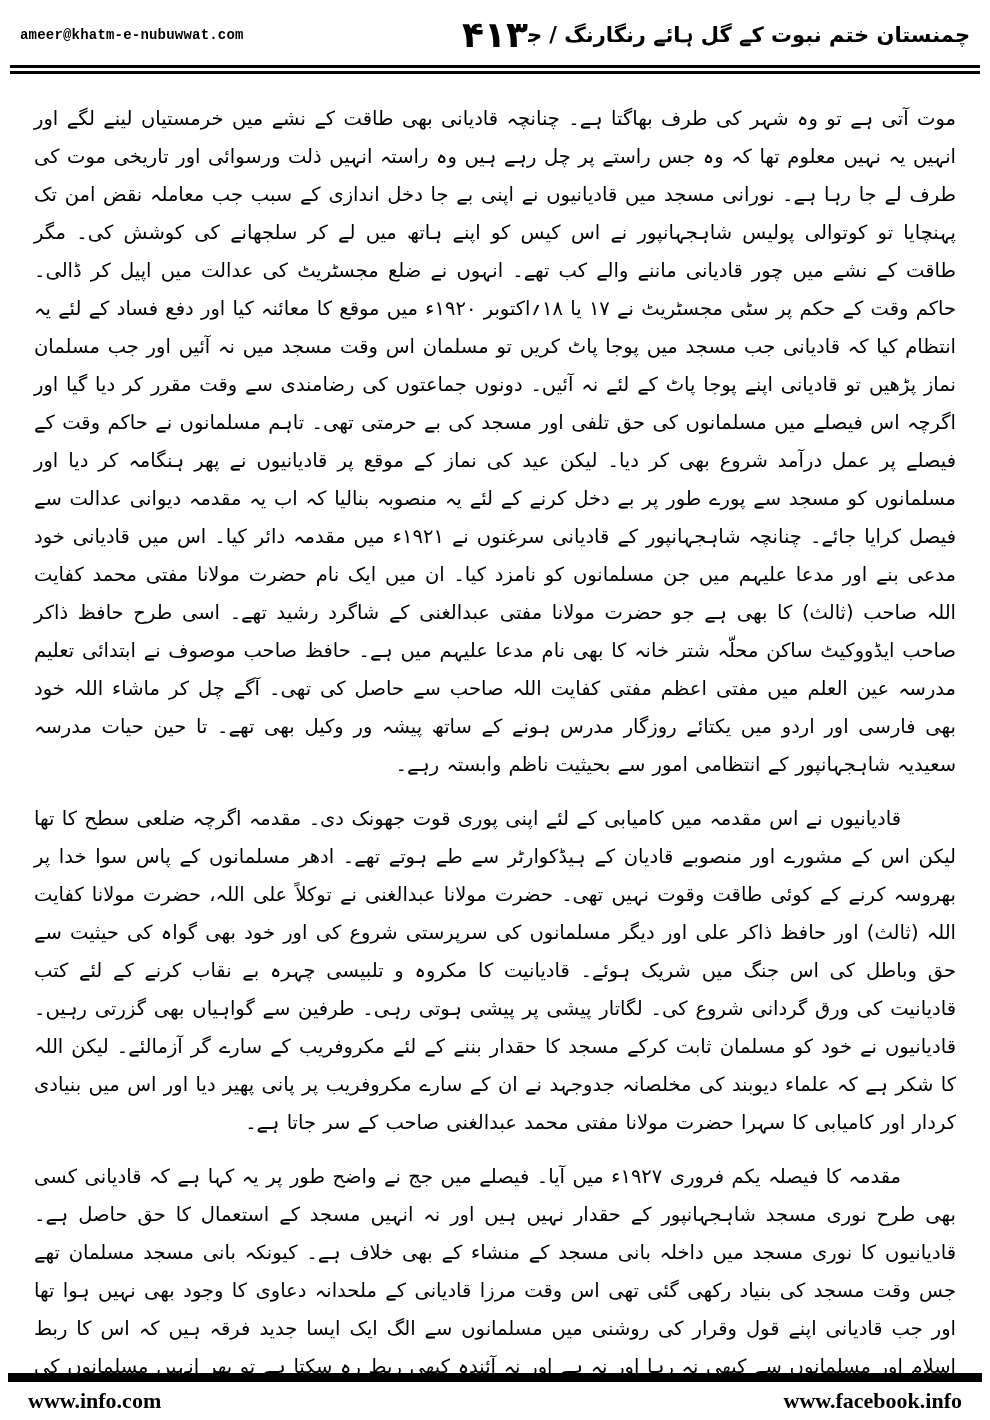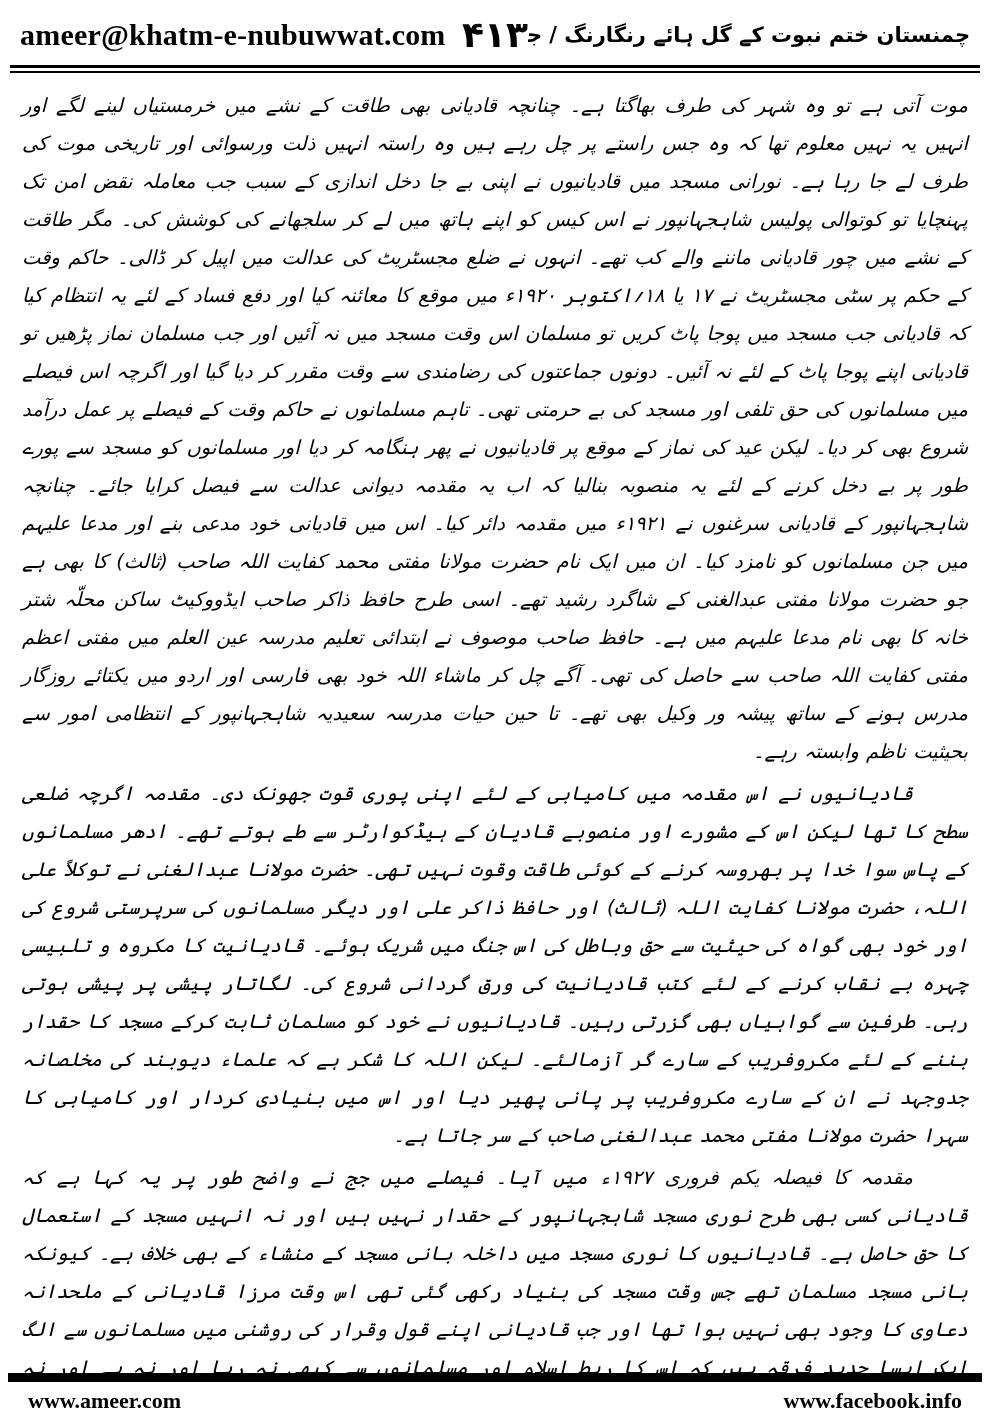--- a/index.html
+++ b/index.html
@@ -23,23 +23,23 @@
   .header {
     display: flex;
     align-items: center;
     justify-content: space-between;
     padding: 14px 20px 4px 20px;
     direction: ltr;
   }
   .header .email {
     flex: 1 1 0;
     text-align: left;
-    font-family: Liberation Serif, serif;
+    font-family: Liberation Mono, monospace;
     font-weight: bold;
-    font-size: 30px;
+    font-size: 14px;
     letter-spacing: 0.2px;
   }
   .header .pagenum {
     flex: 0 0 auto;
     text-align: center;
     font-family: "DejaVu Sans", sans-serif;
     font-weight: bold;
     font-size: 36px;
     direction: rtl;
   }
@@ -63,23 +63,22 @@
   .body {
     flex: 1 1 auto;
     overflow: hidden;
     padding: 10px 18px 0 18px;
     text-align: justify;
     font-size: 19.5px;
     line-height: 38px;
     word-spacing: 1px;
   }
   .body p {
-    margin: 4px;
+    margin: 16px;
     text-indent: 55px;
-    font-style: italic;
   }
   .body p.no-indent { text-indent: 0; }
   
   .footer {
     flex: 0 0 auto;
     padding-bottom: 6px;
   }
   .footer-bar {
     height: 9px;
     background: #000;
@@ -112,18 +111,18 @@
 
   <div class="body urdu">
     <p class="no-indent">موت آتی ہے تو وہ شہر کی طرف بھاگتا ہے۔ چنانچہ قادیانی بھی طاقت کے نشے میں خرمستیاں لینے لگے اور انہیں یہ نہیں معلوم تھا کہ وہ جس راستے پر چل رہے ہیں وہ راستہ انہیں ذلت ورسوائی اور تاریخی موت کی طرف لے جا رہا ہے۔ نورانی مسجد میں قادیانیوں نے اپنی بے جا دخل اندازی کے سبب جب معاملہ نقض امن تک پہنچایا تو کوتوالی پولیس شاہجہانپور نے اس کیس کو اپنے ہاتھ میں لے کر سلجھانے کی کوشش کی۔ مگر طاقت کے نشے میں چور قادیانی ماننے والے کب تھے۔ انہوں نے ضلع مجسٹریٹ کی عدالت میں اپیل کر ڈالی۔ حاکم وقت کے حکم پر سٹی مجسٹریٹ نے ۱۷ یا ۱۸؍اکتوبر ۱۹۲۰ء میں موقع کا معائنہ کیا اور دفع فساد کے لئے یہ انتظام کیا کہ قادیانی جب مسجد میں پوجا پاٹ کریں تو مسلمان اس وقت مسجد میں نہ آئیں اور جب مسلمان نماز پڑھیں تو قادیانی اپنے پوجا پاٹ کے لئے نہ آئیں۔ دونوں جماعتوں کی رضامندی سے وقت مقرر کر دیا گیا اور اگرچہ اس فیصلے میں مسلمانوں کی حق تلفی اور مسجد کی بے حرمتی تھی۔ تاہم مسلمانوں نے حاکم وقت کے فیصلے پر عمل درآمد شروع بھی کر دیا۔ لیکن عید کی نماز کے موقع پر قادیانیوں نے پھر ہنگامہ کر دیا اور مسلمانوں کو مسجد سے پورے طور پر بے دخل کرنے کے لئے یہ منصوبہ بنالیا کہ اب یہ مقدمہ دیوانی عدالت سے فیصل کرایا جائے۔ چنانچہ شاہجہانپور کے قادیانی سرغنوں نے ۱۹۲۱ء میں مقدمہ دائر کیا۔ اس میں قادیانی خود مدعی بنے اور مدعا علیہم میں جن مسلمانوں کو نامزد کیا۔ ان میں ایک نام حضرت مولانا مفتی محمد کفایت اللہ صاحب (ثالث) کا بھی ہے جو حضرت مولانا مفتی عبدالغنی کے شاگرد رشید تھے۔ اسی طرح حافظ ذاکر صاحب ایڈووکیٹ ساکن محلّہ شتر خانہ کا بھی نام مدعا علیہم میں ہے۔ حافظ صاحب موصوف نے ابتدائی تعلیم مدرسہ عین العلم میں مفتی اعظم مفتی کفایت اللہ صاحب سے حاصل کی تھی۔ آگے چل کر ماشاء اللہ خود بھی فارسی اور اردو میں یکتائے روزگار مدرس ہونے کے ساتھ پیشہ ور وکیل بھی تھے۔ تا حین حیات مدرسہ سعیدیہ شاہجہانپور کے انتظامی امور سے بحیثیت ناظم وابستہ رہے۔</p>
     <p>قادیانیوں نے اس مقدمہ میں کامیابی کے لئے اپنی پوری قوت جھونک دی۔ مقدمہ اگرچہ ضلعی سطح کا تھا لیکن اس کے مشورے اور منصوبے قادیان کے ہیڈکوارٹر سے طے ہوتے تھے۔ ادھر مسلمانوں کے پاس سوا خدا پر بھروسہ کرنے کے کوئی طاقت وقوت نہیں تھی۔ حضرت مولانا عبدالغنی نے توکلاً علی اللہ، حضرت مولانا کفایت اللہ (ثالث) اور حافظ ذاکر علی اور دیگر مسلمانوں کی سرپرستی شروع کی اور خود بھی گواہ کی حیثیت سے حق وباطل کی اس جنگ میں شریک ہوئے۔ قادیانیت کا مکروہ و تلبیسی چہرہ بے نقاب کرنے کے لئے کتب قادیانیت کی ورق گردانی شروع کی۔ لگاتار پیشی پر پیشی ہوتی رہی۔ طرفین سے گواہیاں بھی گزرتی رہیں۔ قادیانیوں نے خود کو مسلمان ثابت کرکے مسجد کا حقدار بننے کے لئے مکروفریب کے سارے گر آزمالئے۔ لیکن اللہ کا شکر ہے کہ علماء دیوبند کی مخلصانہ جدوجہد نے ان کے سارے مکروفریب پر پانی پھیر دیا اور اس میں بنیادی کردار اور کامیابی کا سہرا حضرت مولانا مفتی محمد عبدالغنی صاحب کے سر جاتا ہے۔</p>
     <p>مقدمہ کا فیصلہ یکم فروری ۱۹۲۷ء میں آیا۔ فیصلے میں جج نے واضح طور پر یہ کہا ہے کہ قادیانی کسی بھی طرح نوری مسجد شاہجہانپور کے حقدار نہیں ہیں اور نہ انہیں مسجد کے استعمال کا حق حاصل ہے۔ قادیانیوں کا نوری مسجد میں داخلہ بانی مسجد کے منشاء کے بھی خلاف ہے۔ کیونکہ بانی مسجد مسلمان تھے جس وقت مسجد کی بنیاد رکھی گئی تھی اس وقت مرزا قادیانی کے ملحدانہ دعاوی کا وجود بھی نہیں ہوا تھا اور جب قادیانی اپنے قول وقرار کی روشنی میں مسلمانوں سے الگ ایک ایسا جدید فرقہ ہیں کہ اس کا ربط اسلام اور مسلمانوں سے کبھی نہ رہا اور نہ ہے اور نہ آئندہ کبھی ربط رہ سکتا ہے تو پھر انہیں مسلمانوں کی تعمیر کردہ مسجد میں کہاں سے حق حصہ حاصل ہوگا؟ چنانچہ ای ٹامس سب ڈویژنل مجسٹریٹ نے باضابطہ حکم دیا کہ تمام قادیانی جماعت اور بالخصوص مدعی قادیانیوں کو مسجد تارین ٹکلی میں داخل ہونے</p>
   </div>
 
   <div class="footer">
     <div class="footer-bar"></div>
     <div class="footer-links">
-      <span>www.ameer.com</span>
+      <span>www.info.com</span>
       <span>www.facebook.info</span>
     </div>
   </div>
 
 </div>
 
 </body></html>

